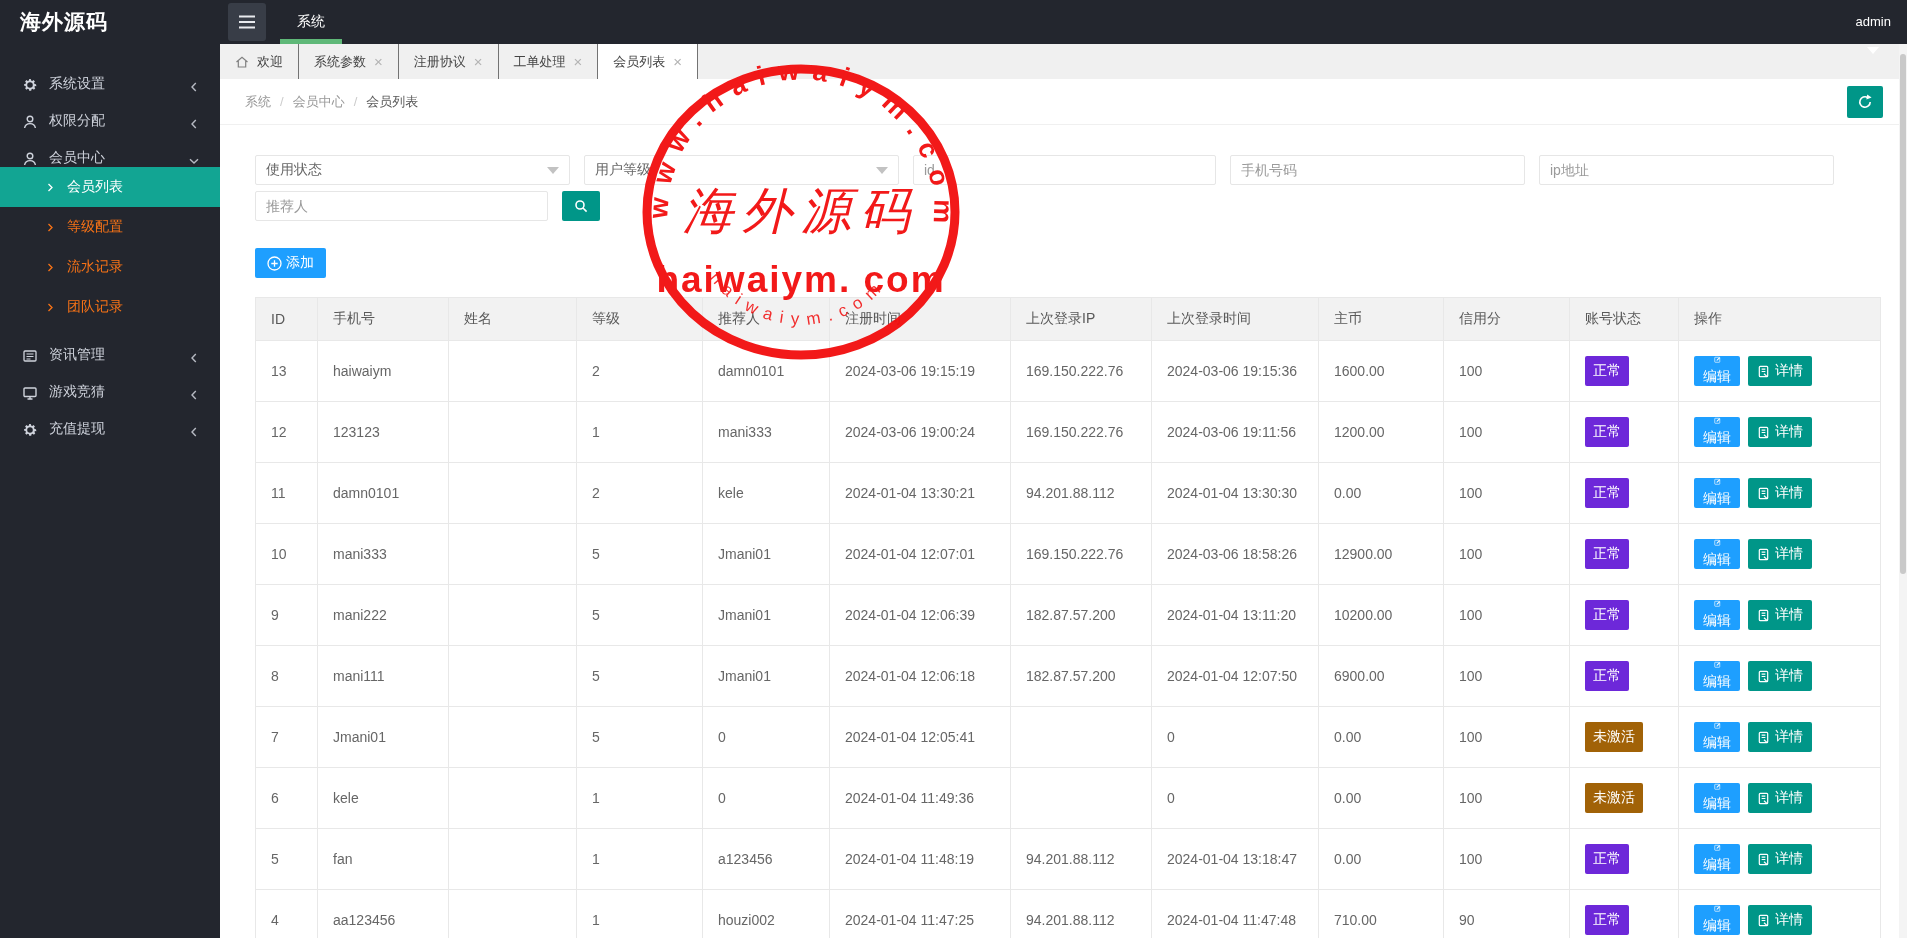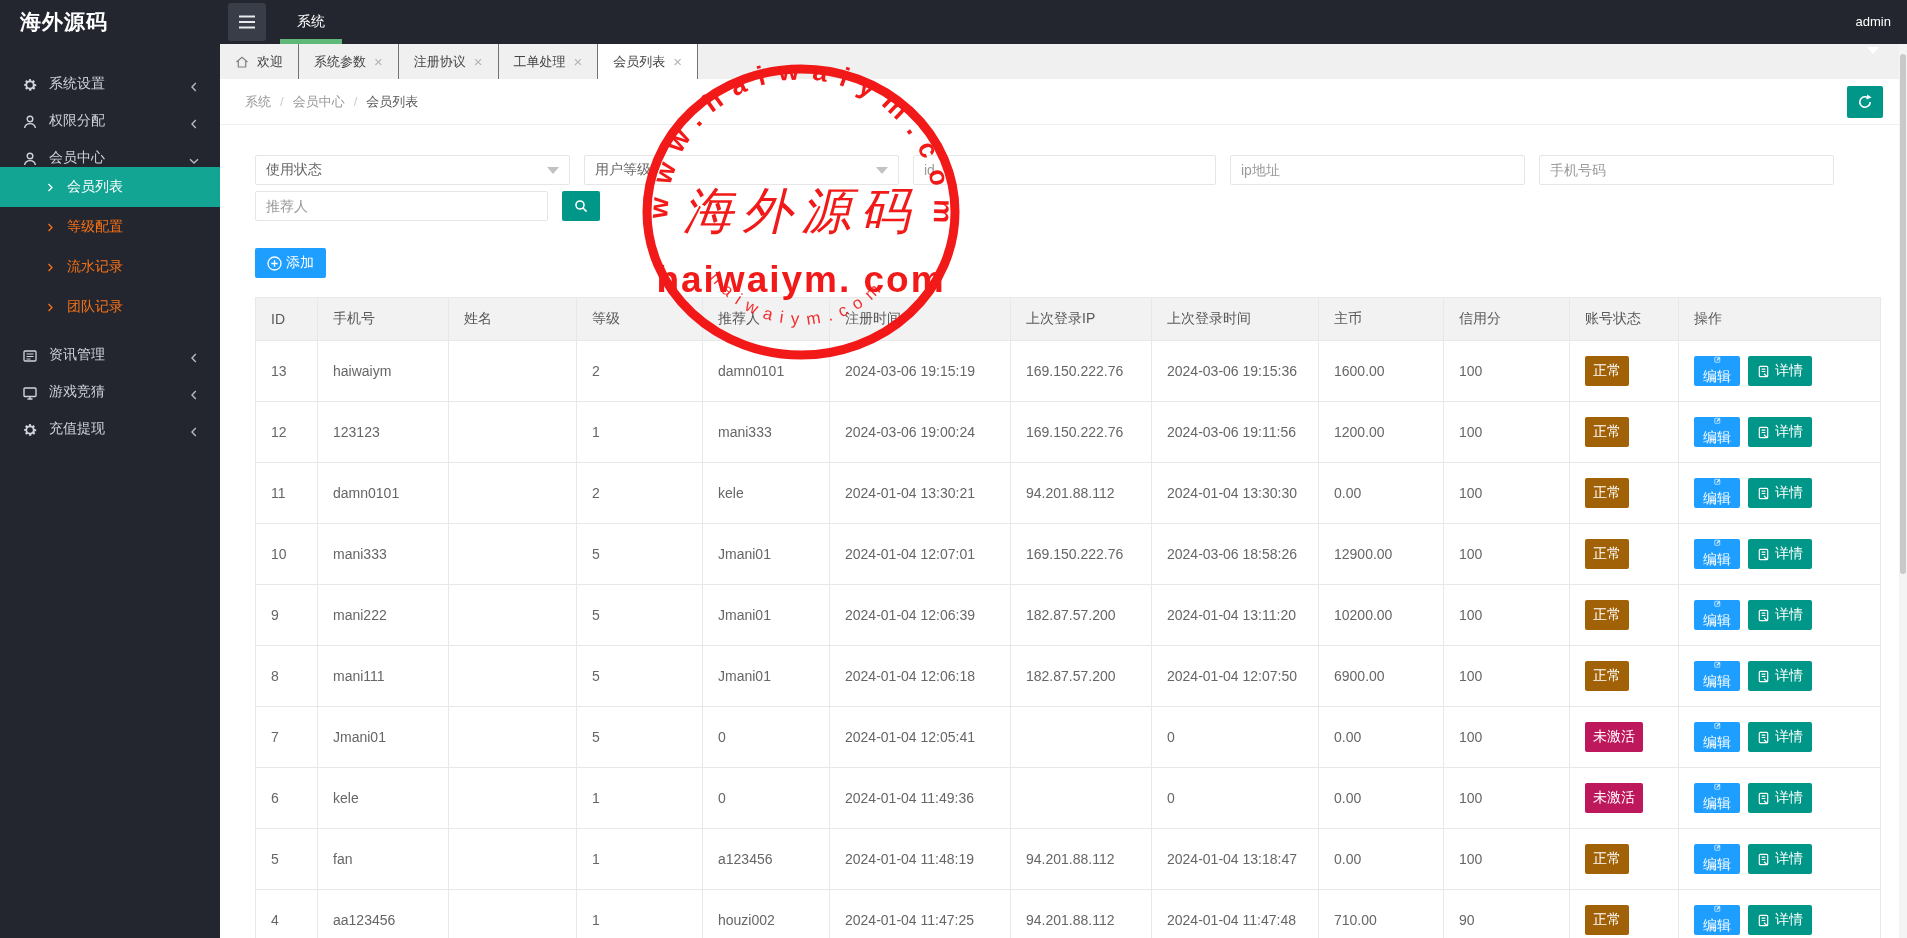--- a/index.html
+++ b/index.html
@@ -63,22 +63,22 @@
   
   .member-table{border-collapse:collapse;table-layout:fixed;width:1625px;margin-top:19px;}
   .member-table th,.member-table td{border:1px solid #e8e8e8;font-size:14px;text-align:left;padding-left:15px;font-weight:normal;overflow:hidden;white-space:nowrap;}
   .member-table thead th{background:#f2f2f2;height:40px;color:#595959;}
   .member-table tbody td{height:58px;color:#666;}
   .c-red{color:#f20000;}
   .c-magenta{color:#ff00cc;}
   .c-blue{color:#1E9FFF;}
   .c-green{color:#5FB878;}
   .badge{display:inline-block;padding:6px 8px;border-radius:2px;color:#fff;font-size:14px;}
-  .badge-normal{background:#a16207;}
-  .badge-inactive{background:#be185d;}
+  .badge-normal{background:#6d28d9;}
+  .badge-inactive{background:#a16207;}
   .td-actions .btn{display:inline-flex;align-items:center;gap:5px;height:30px;padding:0 9px;border:none;border-radius:2px;color:#fff;font-size:14px;cursor:pointer;font-family:inherit;vertical-align:middle;}
   .btn-edit{background:#1E9FFF;margin-right:8px;flex-direction:column;}
   .btn-detail{background:#009688;}
   .btn svg{width:13px;height:13px;}
 
   
   .stamp{position:absolute;left:640px;top:62px;width:322px;height:300px;z-index:50;pointer-events:none;opacity:.95;}
 
   
   .scroll-track{position:absolute;right:0;top:44px;width:8px;bottom:0;background:#f4f4f4;z-index:60;}
@@ -272,22 +272,22 @@
     <div class="filter-row">
       <div class="f-select">
         <span class="f-text">使用状态</span>
         <span class="f-arrow"></span>
       </div>
       <div class="f-select">
         <span class="f-text">用户等级</span>
         <span class="f-arrow"></span>
       </div>
       <input class="f-input" style="width: 281px;" placeholder="id">
+      <input class="f-input" placeholder="手机号码" style="">
       <input class="f-input" placeholder="ip地址" style="">
-      <input class="f-input" placeholder="手机号码" style="">
     </div>
     <div class="filter-row2">
       <input class="f-input" style="width: 271px;" placeholder="推荐人">
       <button class="search-btn">
         <svg viewBox="0 0 16 16">
             <circle cx="7" cy="7" r="4" fill="none" stroke="#fff" stroke-width="1.6"></circle>
             <path d="M10 10l3.6 3.6" stroke="#fff" stroke-width="1.6"></path>
           </svg>
       </button>
     </div>

